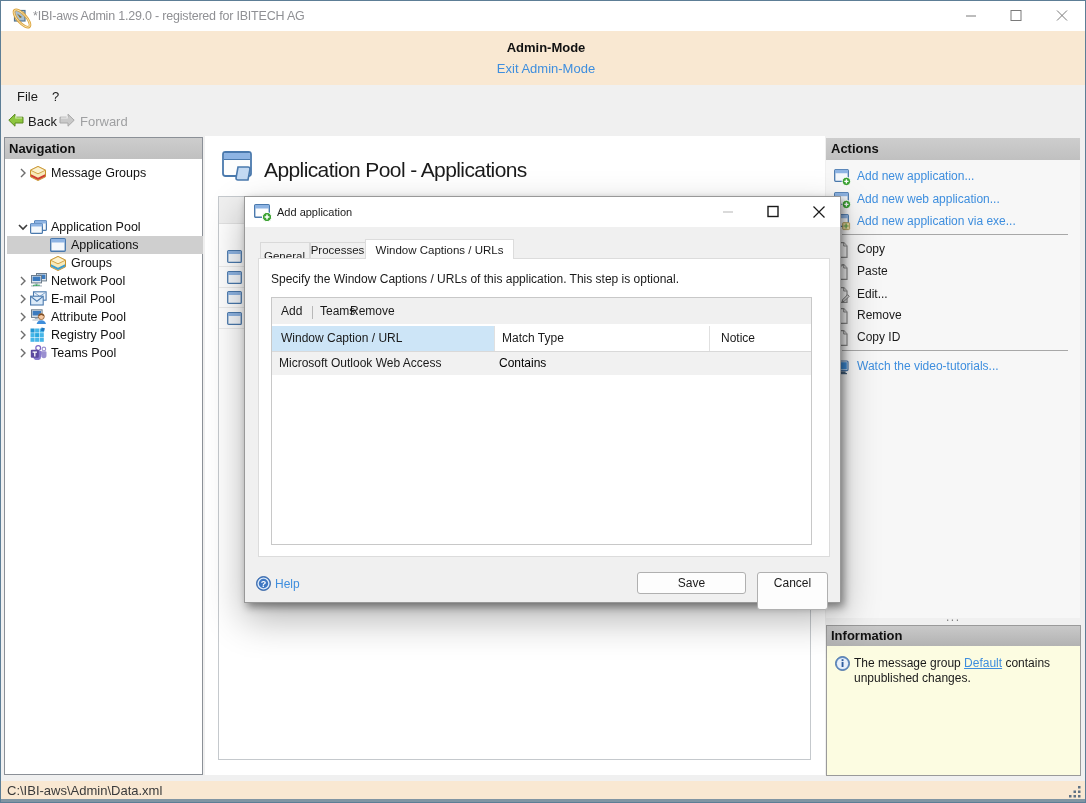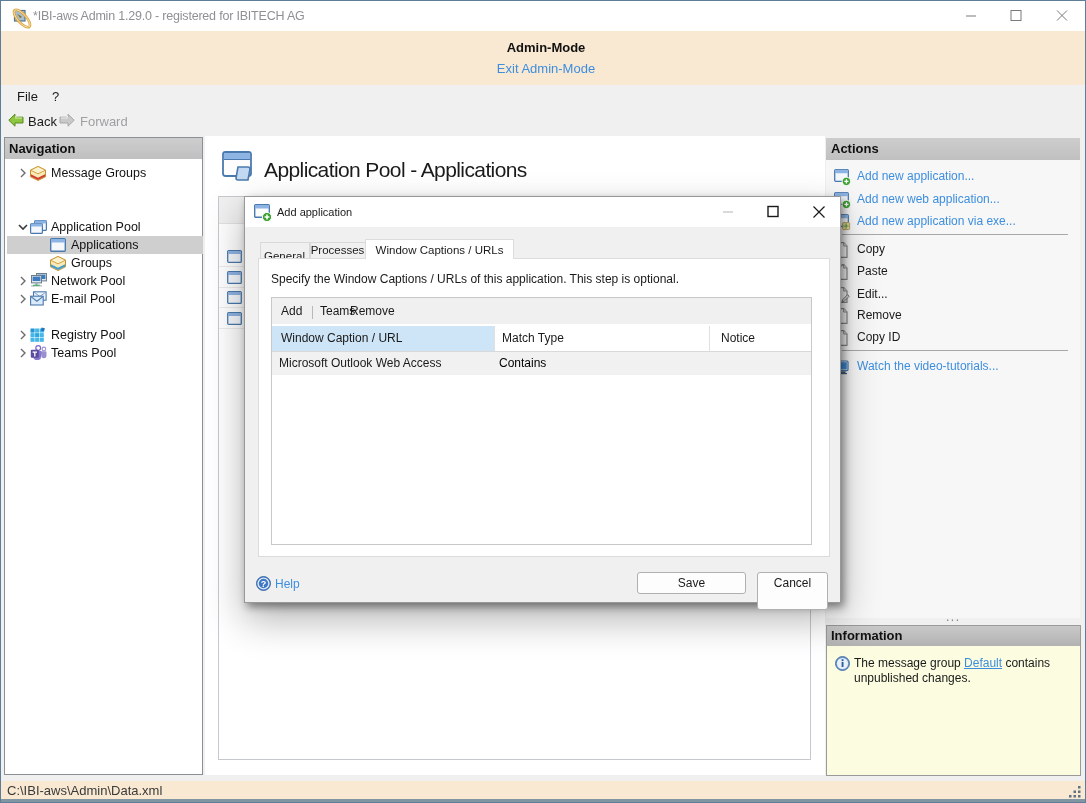--- a/index.html
+++ b/index.html
@@ -134,20 +134,39 @@
       </div>
       <div class="abs" style="left:23px;top:1.5px;">
         <svg width="17" height="15" viewBox="0 0 17 15">
           <rect x="3.5" y="0.8" width="12.6" height="8.4" fill="#eef4fb" stroke="#4a79ad" stroke-width="1.1"></rect>
           <path d="M4 1.2 L9.8 5.4 L15.8 1.2" fill="none" stroke="#7ea4cd" stroke-width="1"></path>
           <rect x="0.6" y="5.2" width="12.6" height="8.8" fill="#dcebf9" stroke="#4a79ad" stroke-width="1.1"></rect>
           <path d="M1 5.6 L6.9 10.2 L12.9 5.6" fill="none" stroke="#4a79ad" stroke-width="1.1"></path>
         </svg>
       </div>
       <div class="abs" style="left:44px;top:0;height:18px;line-height:18px;font-size:12.5px;color:#111;">E-mail Pool</div>
+    </div>
+    <div class="abs" style="left:2px;top:307.7px;width:196px;height:18px;">
+      <div class="abs" style="left:8px;top:1px;">
+        <svg width="16" height="16" viewBox="0 0 16 16">
+          <path d="M6 4 L10 8 L6 12" fill="none" stroke="#6d6d6d" stroke-width="1.4"></path>
+        </svg>
+      </div>
+      <div class="abs" style="left:23px;top:1.5px;">
+        <svg width="17" height="15" viewBox="0 0 17 15">
+          <rect x="1.5" y="0.8" width="10.6" height="7.6" fill="#dfe6ec" stroke="#6d7d8c" stroke-width="1"></rect>
+          <rect x="2.6" y="1.9" width="8.4" height="4.6" fill="#3c7bbf"></rect>
+          <rect x="4.8" y="8.8" width="3" height="1.4" fill="#9fb0be"></rect>
+          <rect x="2.4" y="10.4" width="8" height="1.2" fill="#b9c4cd"></rect>
+          <circle cx="11.3" cy="7.6" r="3" fill="#f6c79f" stroke="#8a5a30" stroke-width="0.8"></circle>
+          <path d="M8.2 7.2 a3.2 3.2 0 0 1 6.2 0 l-1.4 -0.4 a2.4 2.4 0 0 0 -3.4 0 Z" fill="#7a4a22"></path>
+          <path d="M6.6 15 a4.8 4.8 0 0 1 9.4 0 Z" fill="#3f8edb"></path>
+        </svg>
+      </div>
+      <div class="abs" style="left:44px;top:0;height:18px;line-height:18px;font-size:12.5px;color:#111;">Attribute Pool</div>
     </div>
     <div class="abs" style="left:2px;top:325.7px;width:196px;height:18px;">
       <div class="abs" style="left:8px;top:1px;">
         <svg width="16" height="16" viewBox="0 0 16 16">
           <path d="M6 4 L10 8 L6 12" fill="none" stroke="#6d6d6d" stroke-width="1.4"></path>
         </svg>
       </div>
       <div class="abs" style="left:23px;top:1.5px;">
         <svg width="16" height="15" viewBox="0 0 16 15">
           <rect x="0.5" y="1.5" width="4.1" height="4.1" fill="#2196d3"></rect>

